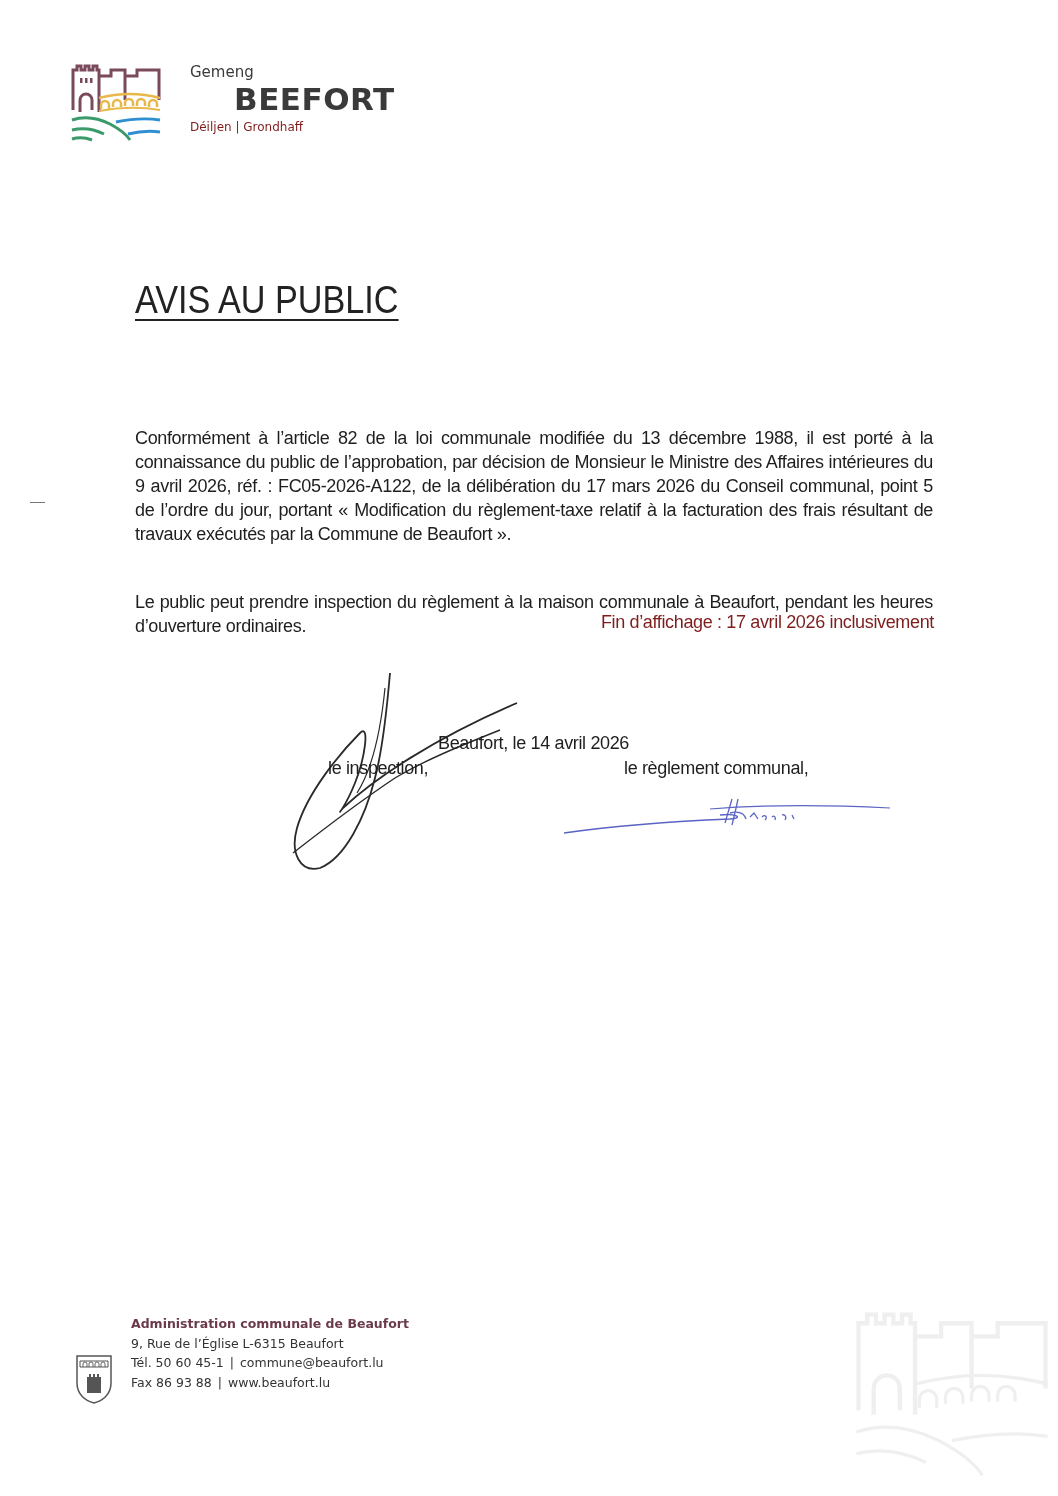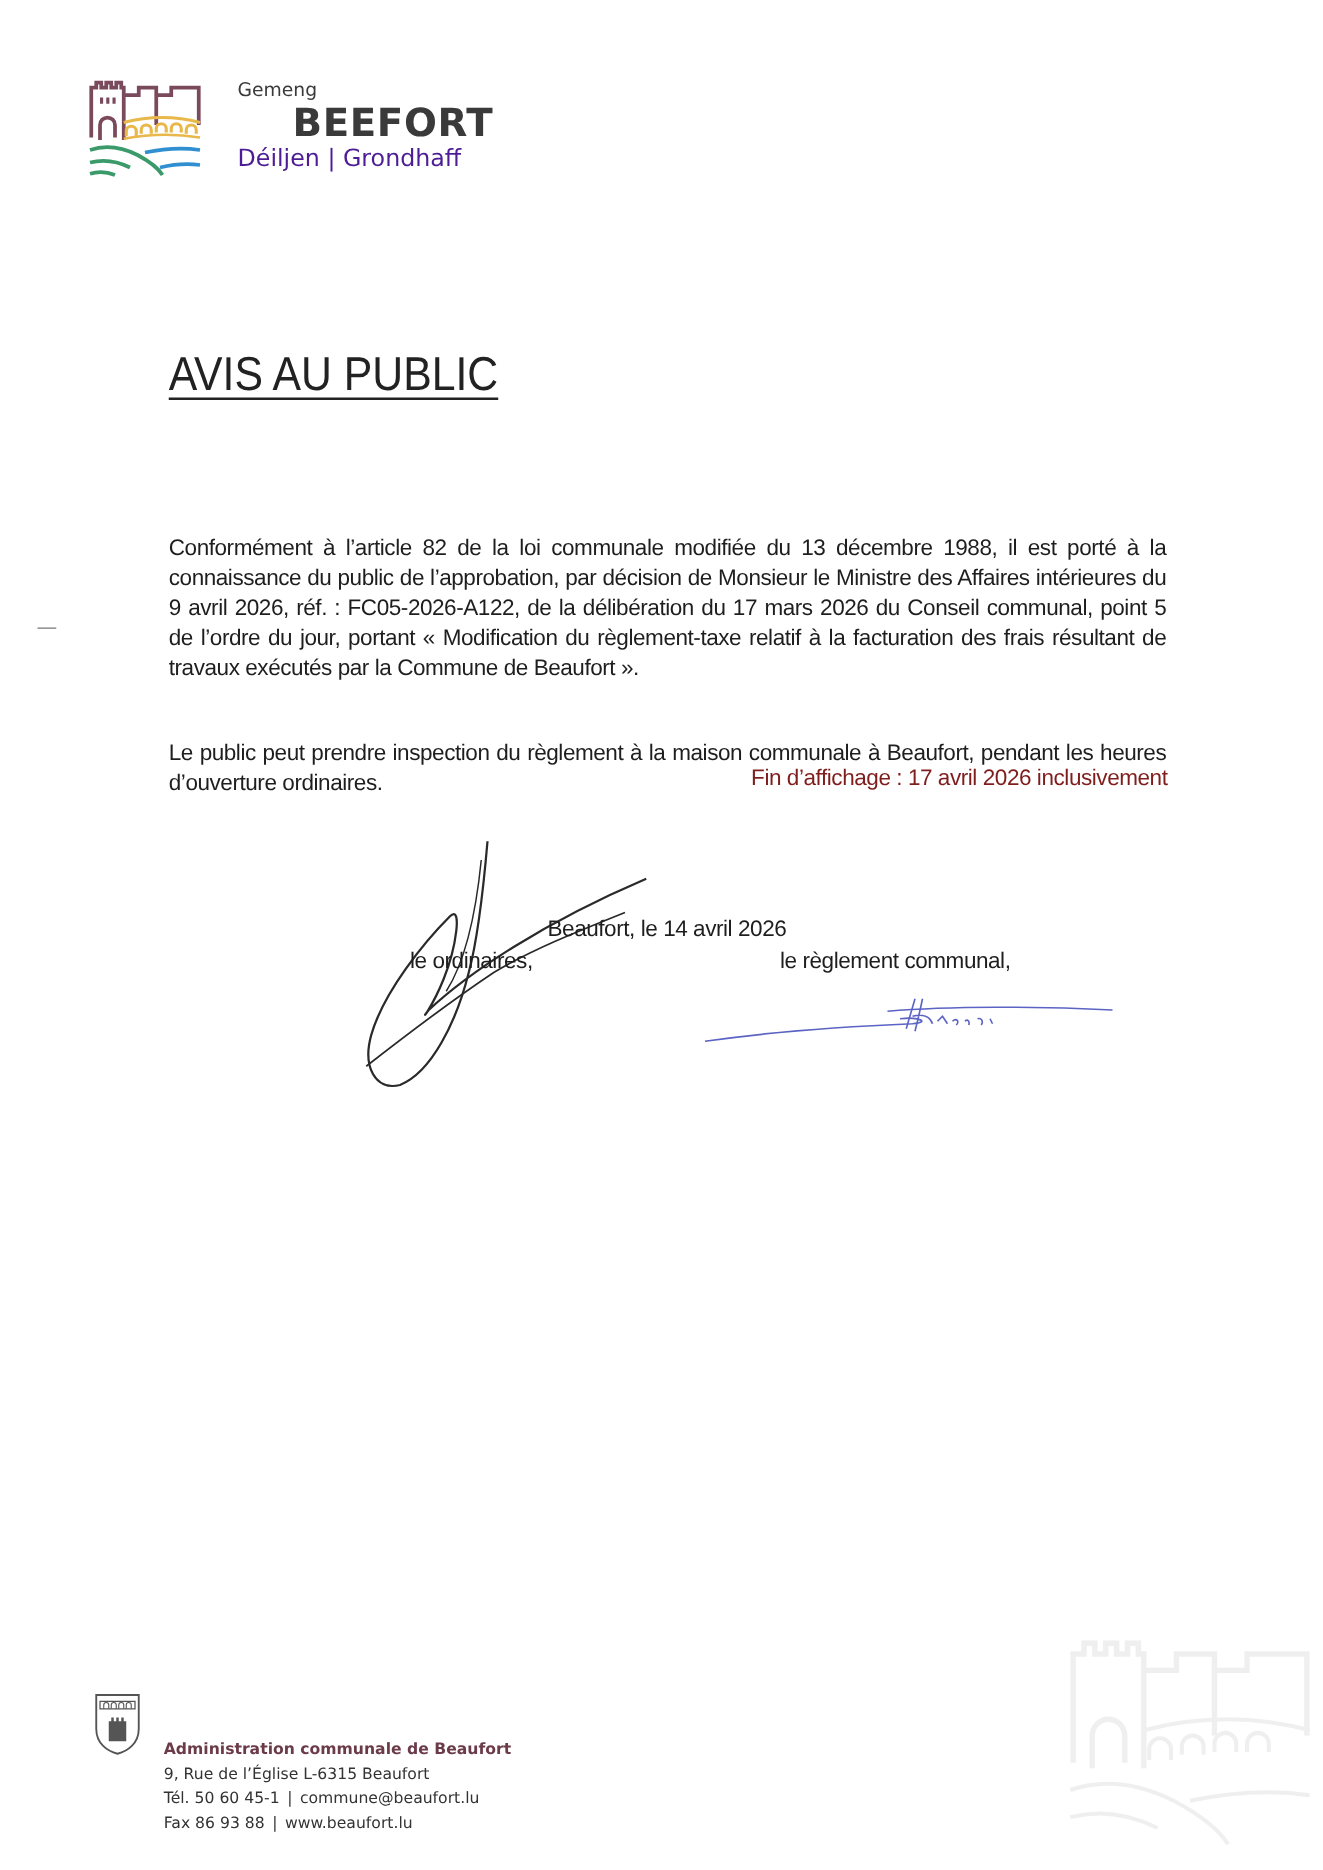--- a/index.html
+++ b/index.html
@@ -4,21 +4,21 @@
   <style>
     html, body { margin: 0; padding: 0; background: #ffffff; }
     body { width: 1058px; height: 1496px; position: relative; overflow: hidden; font-family: "Liberation Sans", sans-serif; color: #1a1a1a; }
     .abs { position: absolute; }
 
     
     .logo-mark { left: 70px; top: 62px; width: 92px; height: 82px; }
     .logo-text { left: 190px; top: 62px; }
     .logo-gemeng { font-family: "DejaVu Sans", sans-serif; font-size: 15px; color: #3a3a3a; line-height: 20px; }
     .logo-name { font-family: "DejaVu Sans", sans-serif; font-weight: bold; font-size: 31px; color: #3a3a3a; line-height: 34px; letter-spacing: 0.5px; margin-left: 44px; }
-    .logo-sub { font-family: "DejaVu Sans", sans-serif; font-size: 19px; color: #4c1d95; line-height: 22px; }
+    .logo-sub { font-family: "DejaVu Sans", sans-serif; font-size: 12px; color: #7f1d1d; line-height: 22px; }
 
     
     .title { left: 135px; top: 278px; font-size: 38px; color: #222; line-height: 44px; transform: scaleX(0.9); transform-origin: left; text-decoration: underline; text-decoration-thickness: 2px; text-underline-offset: 6px; }
 
     
     .para { left: 135px; width: 798px; font-size: 18px; line-height: 24px; color: #1e1e1e; text-align: justify; text-align-last: left; margin-top: 46px; }
     .p1 { top: 380px; letter-spacing: -0.35px; }
     .p2 { top: 544px; letter-spacing: -0.35px; }
     .fin { right: 124px; top: 612px; font-size: 18px; color: #7f1d1d; letter-spacing: -0.35px; }
 
@@ -27,21 +27,21 @@
     .mayor-label { left: 328px; top: 758px; font-size: 18px; color: #1e1e1e; letter-spacing: -0.35px; }
     .secretary-label { left: 624px; top: 758px; font-size: 18px; color: #1e1e1e; letter-spacing: -0.35px; }
     .sig-mayor { left: 285px; top: 668px; width: 240px; height: 210px; }
     .sig-secretary { left: 560px; top: 795px; width: 335px; height: 45px; }
 
     
     .margin-tick { left: 30px; top: 502px; width: 15px; height: 1px; background: #777; }
 
     
     .footer-crest { left: 74px; top: 1353px; width: 40px; height: 52px; }
-    .footer-text { left: 131px; top: 1389px; font-family: "DejaVu Sans", sans-serif; font-size: 12.5px; line-height: 19.5px; color: #333; }
+    .footer-text { left: 131px; top: 1314px; font-family: "DejaVu Sans", sans-serif; font-size: 12.5px; line-height: 19.5px; color: #333; }
     .footer-org { color: #6b3b4a; font-weight: bold; }
     .sep { padding: 0 6px; }
 
     .watermark { left: 852px; top: 1300px; width: 200px; height: 190px; opacity: 0.09; }
   </style>
 </head>
 <body>
 
 <div class="abs logo-mark">
   <svg width="92" height="82" viewBox="0 0 92 82">
@@ -81,21 +81,21 @@
 <div class="abs fin">Fin d’affichage : 17 avril 2026 inclusivement</div>
 
 <div class="abs sig-mayor">
   <svg width="240" height="210" viewBox="0 0 240 210">
     <path d="M105 5 C102 40 98 80 90 110 C80 150 60 190 35 200 C15 205 5 185 12 160 C22 125 55 85 75 65 C85 55 80 90 70 115 C60 140 50 150 58 140 C90 110 150 70 232 35" fill="none" stroke="#2a2a2a" stroke-width="1.8"></path>
     <path d="M8 185 C40 160 80 130 110 110 C140 92 175 78 215 62" fill="none" stroke="#2a2a2a" stroke-width="1.4"></path>
     <path d="M100 20 C96 60 88 100 72 125" fill="none" stroke="#2a2a2a" stroke-width="1.2"></path>
   </svg>
 </div>
 <div class="abs place-date">Beaufort, le 14 avril 2026</div>
-<div class="abs mayor-label">le ordinaires,</div>
+<div class="abs mayor-label">le inspection,</div>
 <div class="abs secretary-label">le règlement communal,</div>
 <div class="abs sig-secretary">
   <svg width="335" height="45" viewBox="0 0 335 45">
     <path d="M4 38 C60 30 120 26 170 24 C185 23 175 18 160 20" fill="none" stroke="#5b63c4" stroke-width="1.4"></path>
     <path d="M150 14 C200 10 270 10 330 13" fill="none" stroke="#5b63c4" stroke-width="1.2"></path>
     <path d="M165 28 L172 4 M178 4 C176 14 174 22 172 30 M170 18 C178 16 184 18 186 24 M190 22 l4 -4 l4 6 M202 22 c3 -3 6 0 3 3 M212 22 c2 -2 4 0 3 3 M222 20 c3 -1 5 2 3 5 M232 20 l2 4" fill="none" stroke="#5b63c4" stroke-width="1.3"></path>
   </svg>
 </div>
 
 <div class="abs footer-crest">

